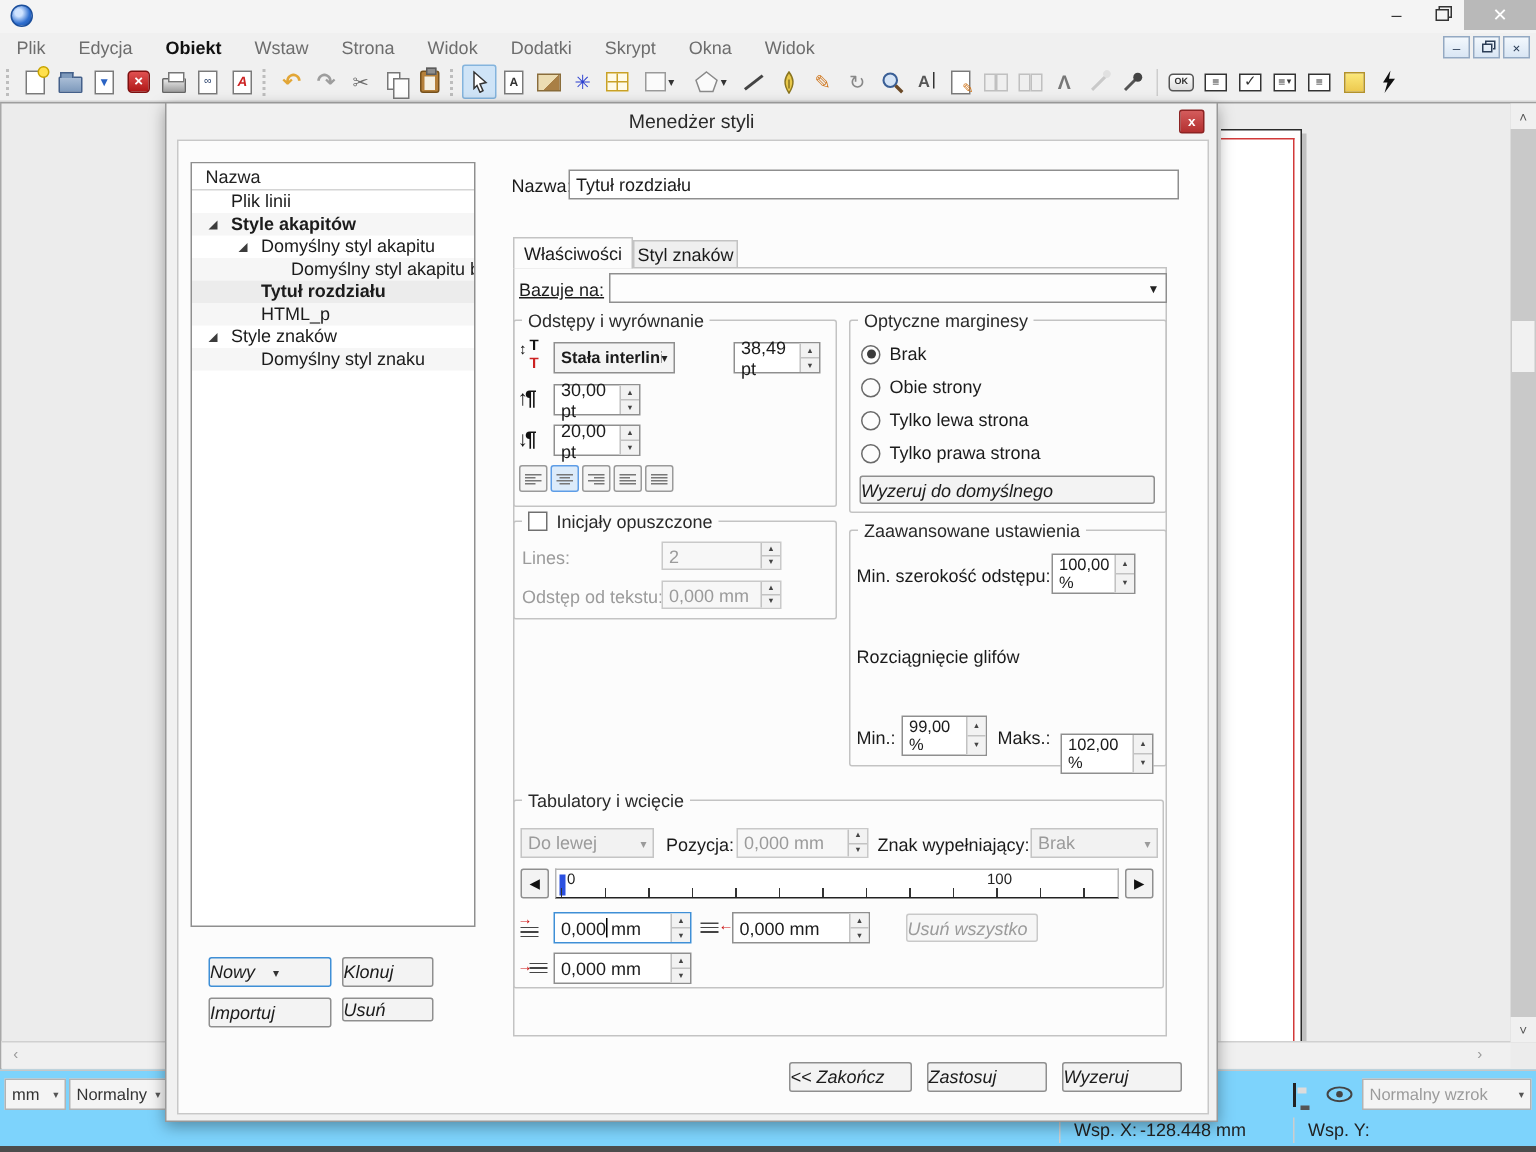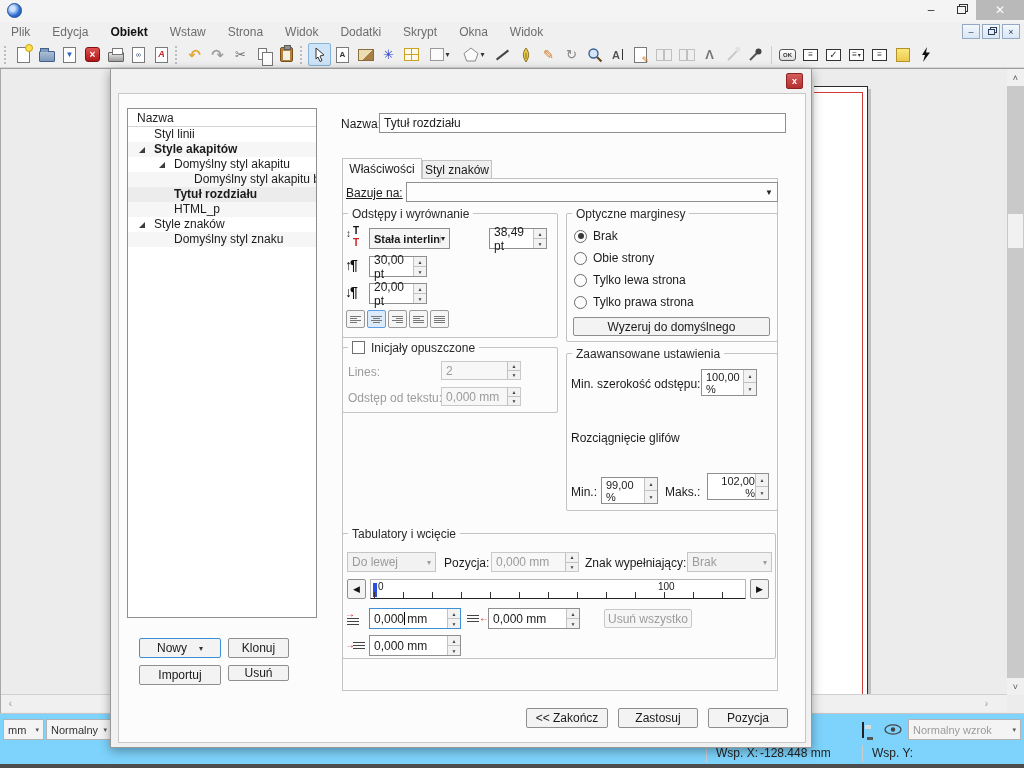--- a/index.html
+++ b/index.html
@@ -116,21 +116,21 @@
   .tree-header { height:18px; line-height:18px; padding-left:9px; border-bottom:1px solid #d4d4d4; color:#222; background:#fff; }
   .trow { position:relative; height:15px; line-height:15px; white-space:nowrap; overflow:hidden; }
   .trow.stripe { background:#f6f6f6; }
   .trow.sel { background:#ececec; }
   .trow.b { font-weight:bold; }
   .trow .lbl1 { padding-left:26px; } .trow .lbl2 { padding-left:46px; } .trow .lbl3 { padding-left:66px; }
   .exp { position:absolute; top:5px; width:0; height:0; border-left:6px solid transparent; border-bottom:6px solid #3c3c3c; }
   .exp.p1 { left:11px; } .exp.p2 { left:31px; }
 
   
-  .btn { position:absolute; background:#f3f3f3; border:1px solid #8f8f8f; border-radius:2px; display:flex; align-items:center; justify-content:center; font-size:12px; color:#1b1b1b; }
+  .btn { position:absolute; background:#f3f3f3; border:1px solid #8f8f8f; border-radius:2px; display:flex; align-items:center; font-size:12px; color:#1b1b1b;font-style:italic; }
   .btn.focus { border:1px solid #3f8fd6; }
   .btn.dis { color:#9b9b9b; border-color:#c9c9c9; background:#f6f6f6; }
   .btn .car { font-size:8px; margin-left:12px; color:#333; }
   .input { position:absolute; background:#fff; border:1px solid #8f8f8f; display:flex; align-items:center; padding:0 4px; font-size:12px; }
   .combo { position:absolute; background:#fdfdfd; border:1px solid #8f8f8f; display:flex; align-items:center; padding:0 4px; font-size:12px; }
   .combo .car { margin-left:auto; font-size:8px; color:#222; }
   .combo.dis { background:#f2f2f2; border-color:#c5c5c5; color:#9b9b9b; }
   .combo.dis .car { color:#9b9b9b; }
   .combo.boldval { font-weight:bold; background:#f4f4f4; }
   .spin { position:absolute; background:#fff; border:1px solid #8f8f8f; display:flex; }
@@ -408,26 +408,27 @@
       <span class="sb-lbl" style="left:716px;">Wsp. X:</span>
       <span class="sb-val" style="left:760px;">-128.448 mm</span>
       <span class="sb-sep" style="left:862px;"></span>
       <span class="sb-lbl" style="left:872px;">Wsp. Y:</span>
       <span class="sb-val" style="left:944px;margin-top:48px;">130.209 mm</span>
     </div>
   </div>
   <div class="bottomstrip"></div>
 
   <div class="dialog">
+    <div class="dlg-title">Menedżer styli</div>
     <span class="dlg-close">x</span>
     <div class="dlg-panel"></div>
 
     <div class="tree">
       <div class="tree-header">Nazwa</div>
-      <div class="trow"><span class="lbl1">Styl linii</span></div>
+      <div class="trow"><span class="lbl1">Plik linii</span></div>
       <div class="trow stripe b"><i class="exp p1"></i><span class="lbl1">Style akapitów</span></div>
       <div class="trow"><i class="exp p2"></i><span class="lbl2">Domyślny styl akapitu</span></div>
       <div class="trow stripe"><span class="lbl3">Domyślny styl akapitu bw</span></div>
       <div class="trow sel b"><span class="lbl2">Tytuł rozdziału</span></div>
       <div class="trow stripe"><span class="lbl2">HTML_p</span></div>
       <div class="trow"><i class="exp p1"></i><span class="lbl1">Style znaków</span></div>
       <div class="trow stripe"><span class="lbl2">Domyślny styl znaku</span></div>
     </div>
 
     <div class="btn focus" style="left:28px; top:569px; width:82px; height:20px;">
@@ -582,21 +583,21 @@
     <span class="lab" style="left:460px; top:362px; z-index:5;">Rozciągnięcie glifów</span>
     <span class="lab" style="left:460px; top:416px; z-index:5;">Min.:</span>
     <div class="spin" style="left:490px; top:408px; width:57px; height:27px; z-index:5;">
       <span class="val" style="font-size:11px;">99,00 %</span>
       <span class="btns">
           <i>▲</i>
           <i>▼</i>
         </span>
     </div>
     <span class="lab" style="left:554px; top:416px; z-index:5;">Maks.:</span>
-    <div class="spin" style="left:596px; top:404px; width:62px; height:27px; z-index:5;text-align:right;">
+    <div class="spin" style="left:596px; top:420px; width:62px; height:27px; z-index:5;">
       <span class="val" style="font-size:11px;">102,00 %</span>
       <span class="btns">
           <i>▲</i>
           <i>▼</i>
         </span>
     </div>
 
     <div class="grp" style="left:231px; top:464px; width:434px; height:126px; z-index:4;"></div>
     <span class="grp-title" style="left:237px; top:458px; z-index:5;">Tabulatory i wcięcie</span>
     <div class="combo dis" style="left:236px; top:483px; width:89px; height:20px; z-index:5;">
@@ -666,17 +667,17 @@
         </span>
     </div>
 
     <div class="btn" style="left:415px; top:639px; width:82px; height:20px;">
         <span>&lt;&lt; Zakończ</span>
       </div>
     <div class="btn" style="left:507px; top:639px; width:80px; height:20px;">
         <span>Zastosuj</span>
       </div>
     <div class="btn" style="left:597px; top:639px; width:80px; height:20px;">
-        <span>Pozycja</span>
+        <span>Wyzeruj</span>
       </div>
   </div>
 
 </div>
 
 </body></html>

